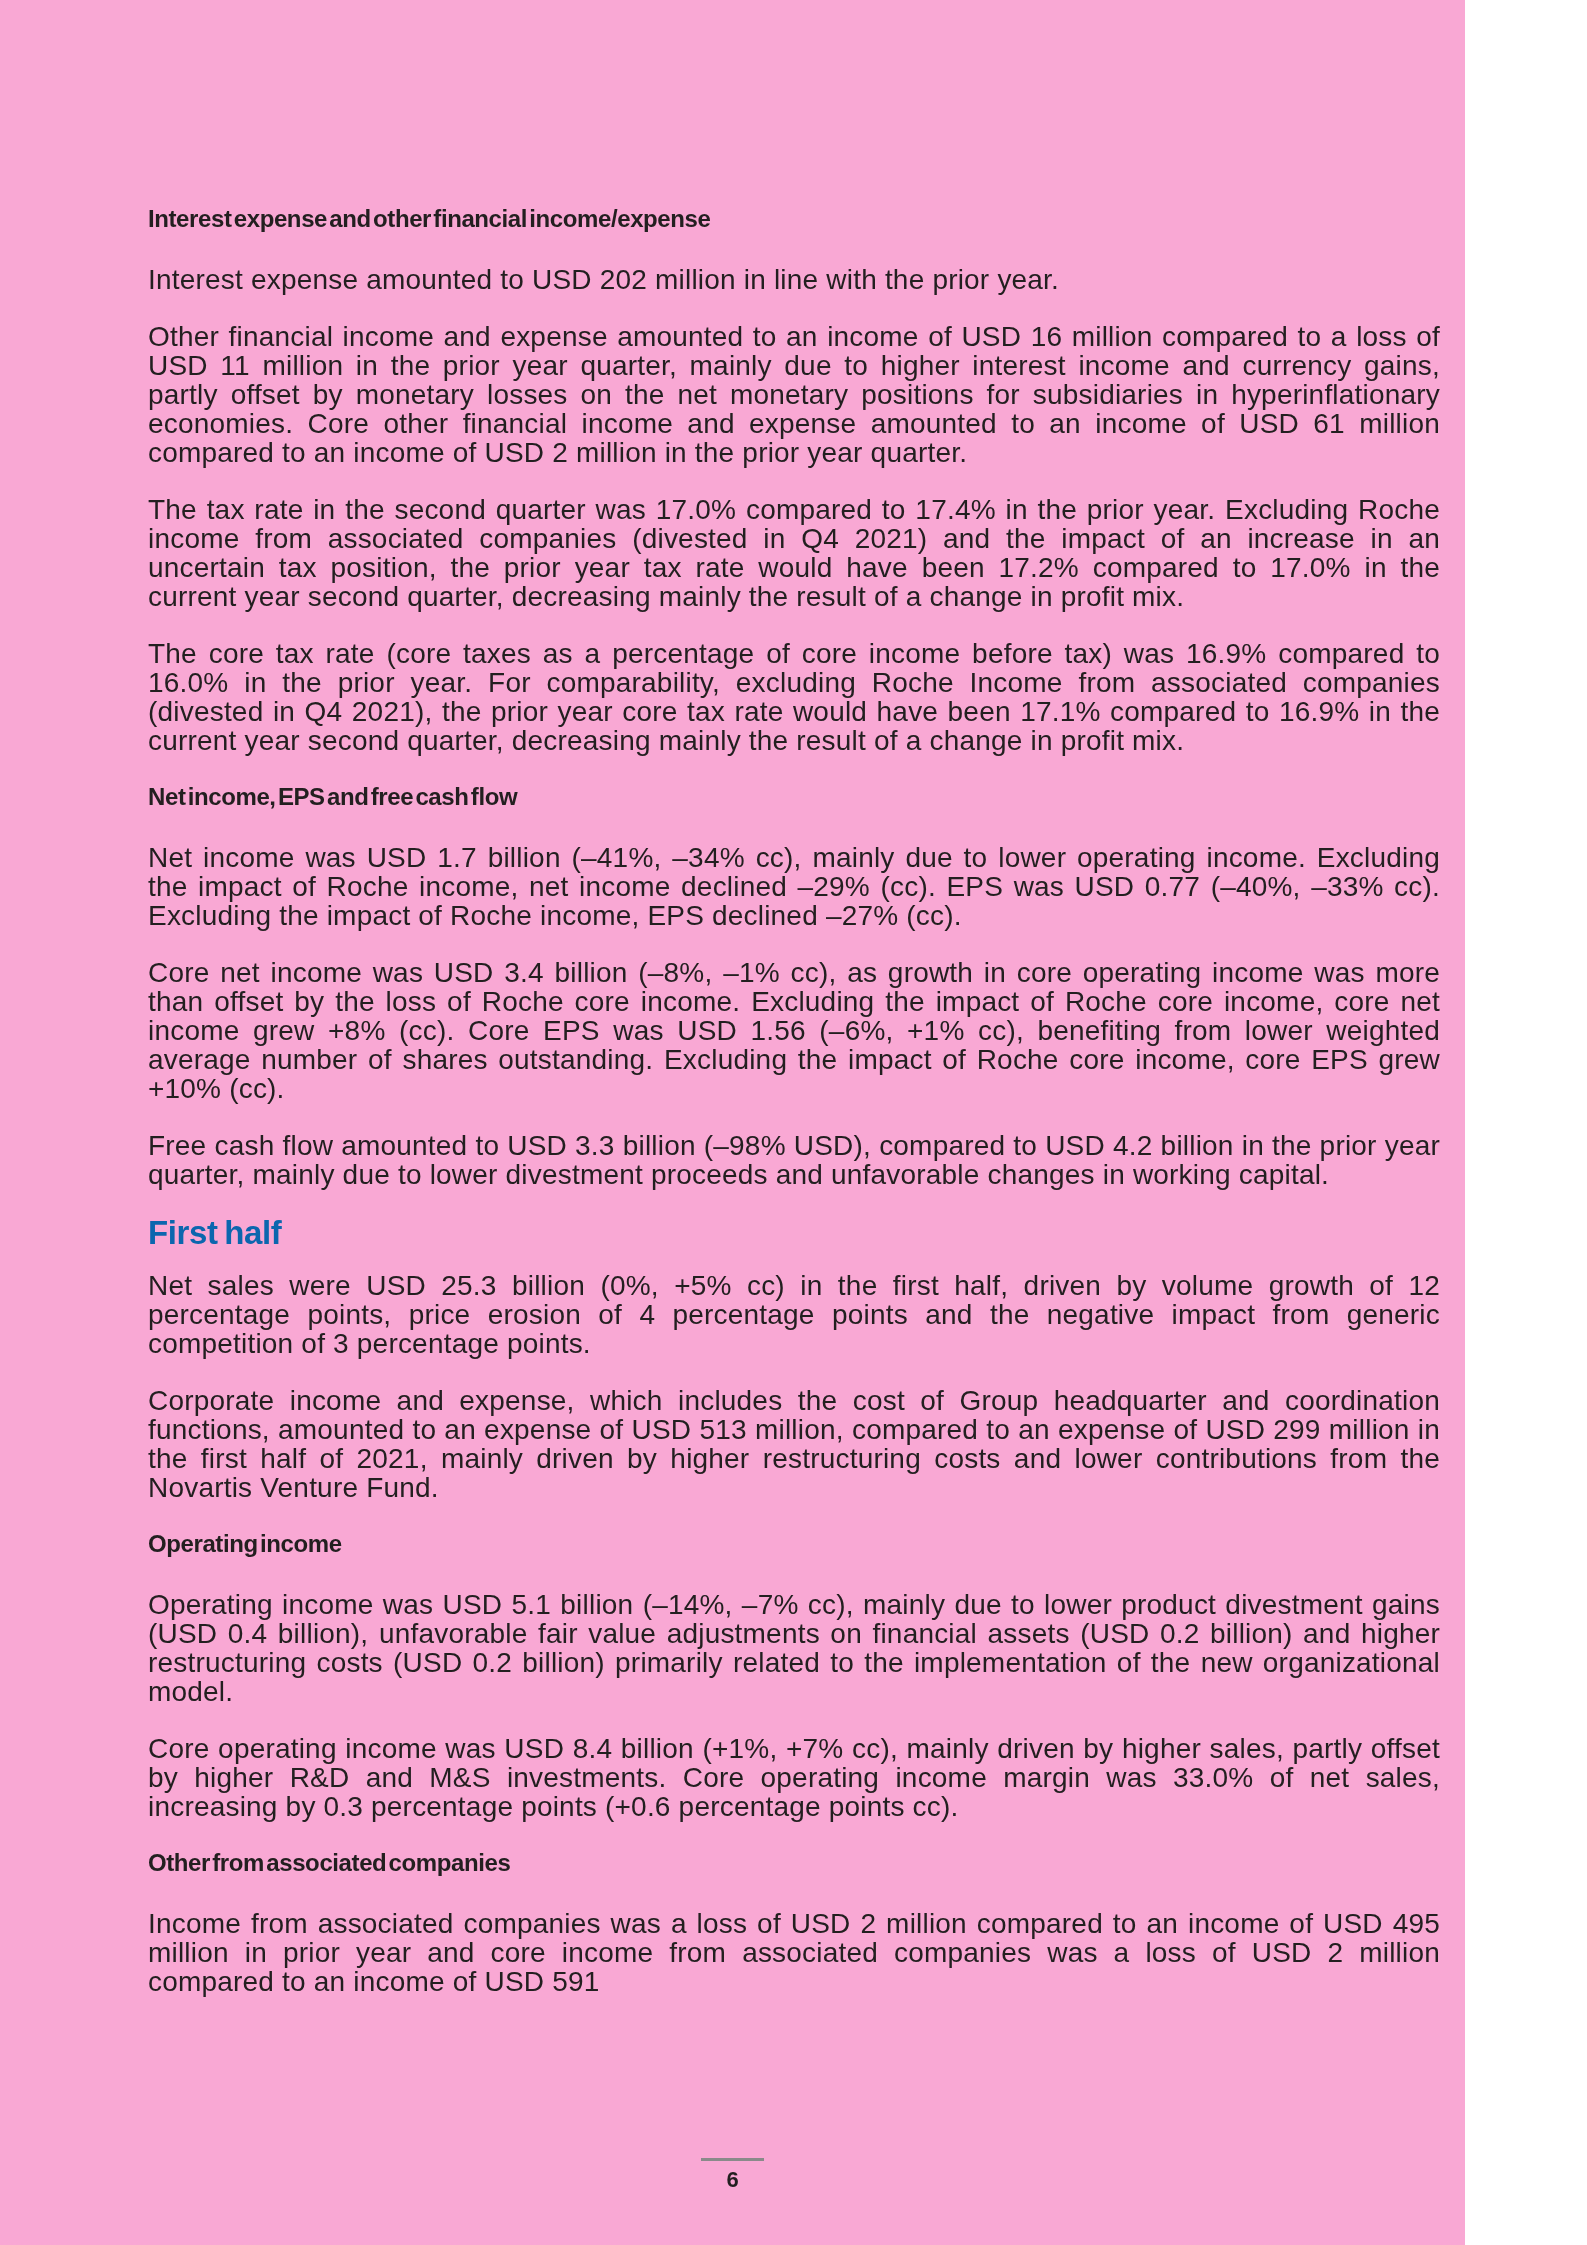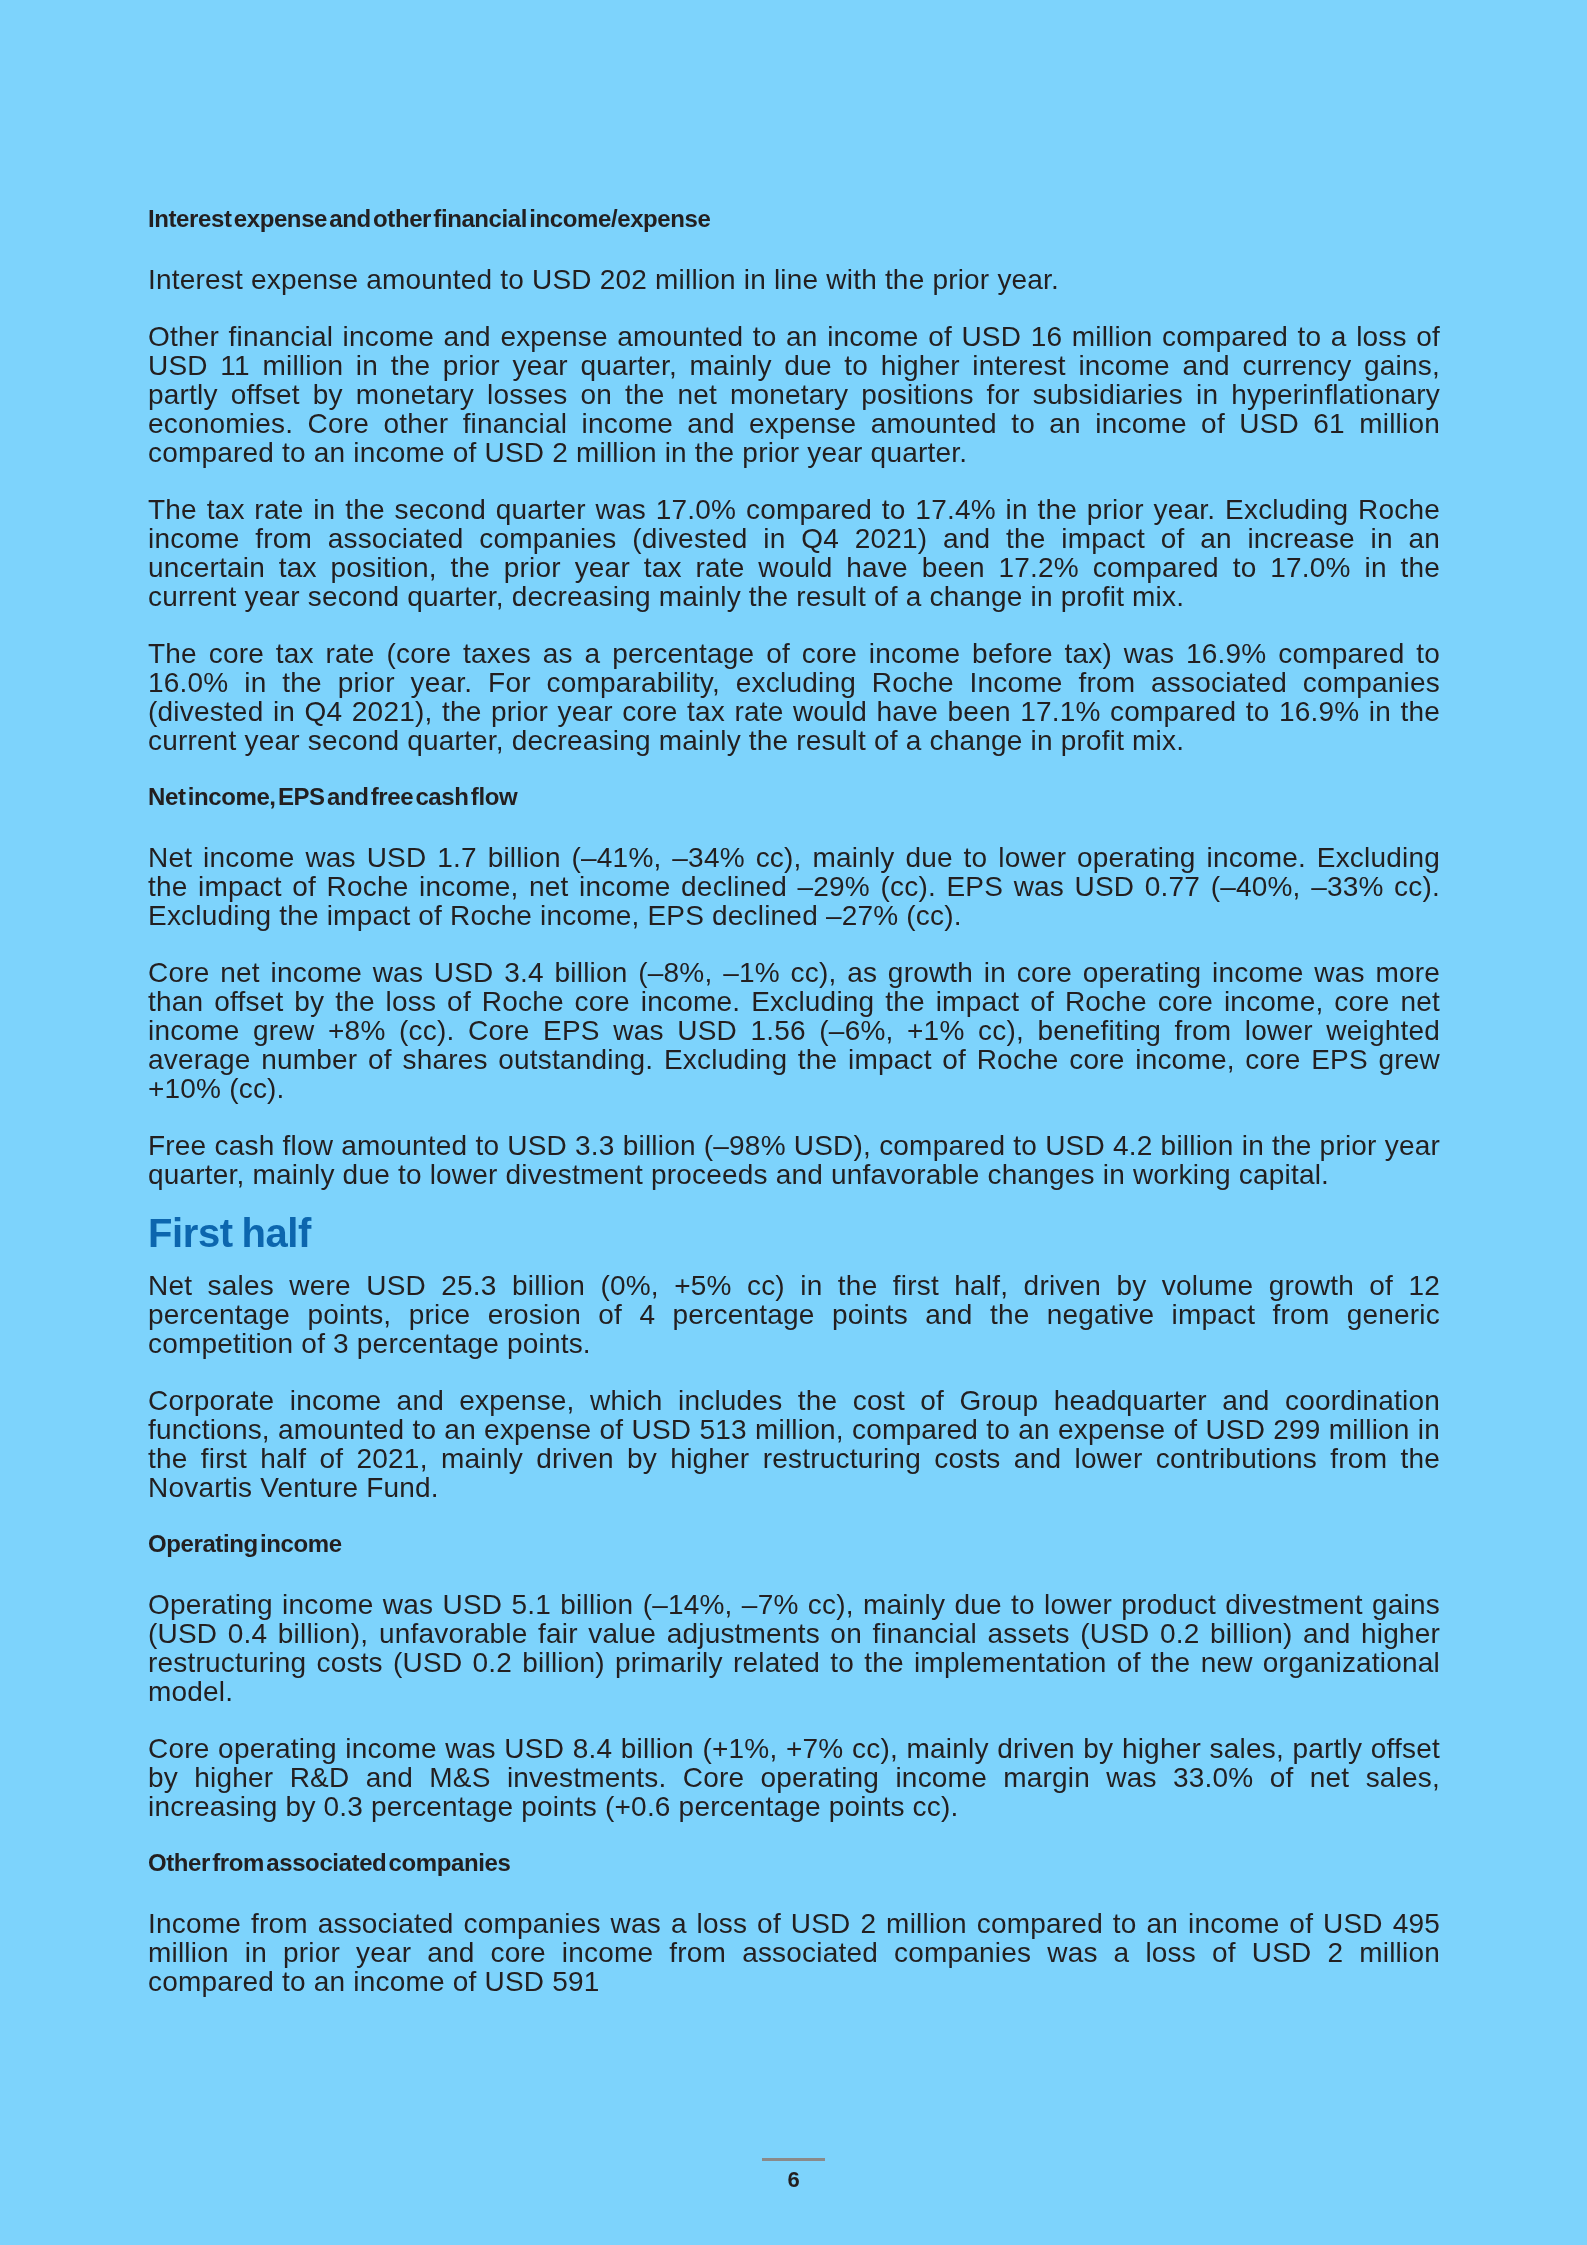--- a/index.html
+++ b/index.html
@@ -2,23 +2,23 @@
 <html lang="en"><head>
 <meta charset="utf-8">
 <style>
   html, body {
     margin: 0;
     padding: 0;
     background: #ffffff;
   }
   .page {
     position: relative;
-    width: 1587px;
+    width: 1465px;
     height: 2245px;
-    background: #7dd3fc;
+    background: #f9a8d4;
     font-family: "Liberation Sans", "DejaVu Sans", sans-serif;
     color: #231f20;
     overflow: hidden;
   }
   .content {
     position: absolute;
     left: 148px;
     top: 199px;
     width: 1292px;
   }
@@ -35,21 +35,21 @@
   .h2 {
     font-size: 24px;
     line-height: 28px;
     font-weight: 700;
     letter-spacing: -0.4px;
     word-spacing: -4px;
     margin: 6px 0 32px 0;
     color: #231f20;
   }
   .h1blue {
-    font-size: 40px;
+    font-size: 33px;
     line-height: 32px;
     font-weight: 700;
     letter-spacing: -0.4px;
     word-spacing: -2px;
     margin: 4px 0 22px 0;
     color: #0c66ae;
   }
   .footer {
     position: absolute;
     left: 0;

